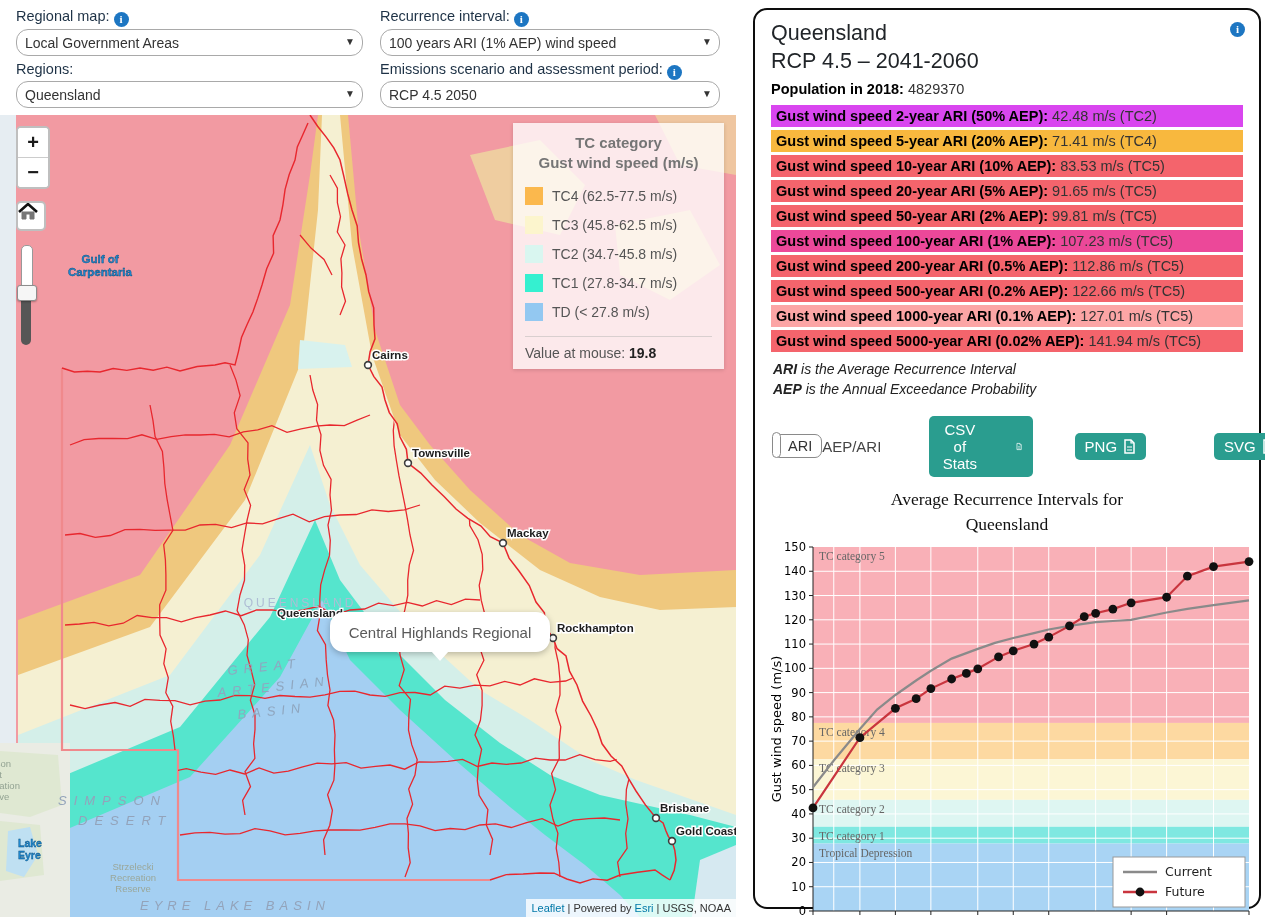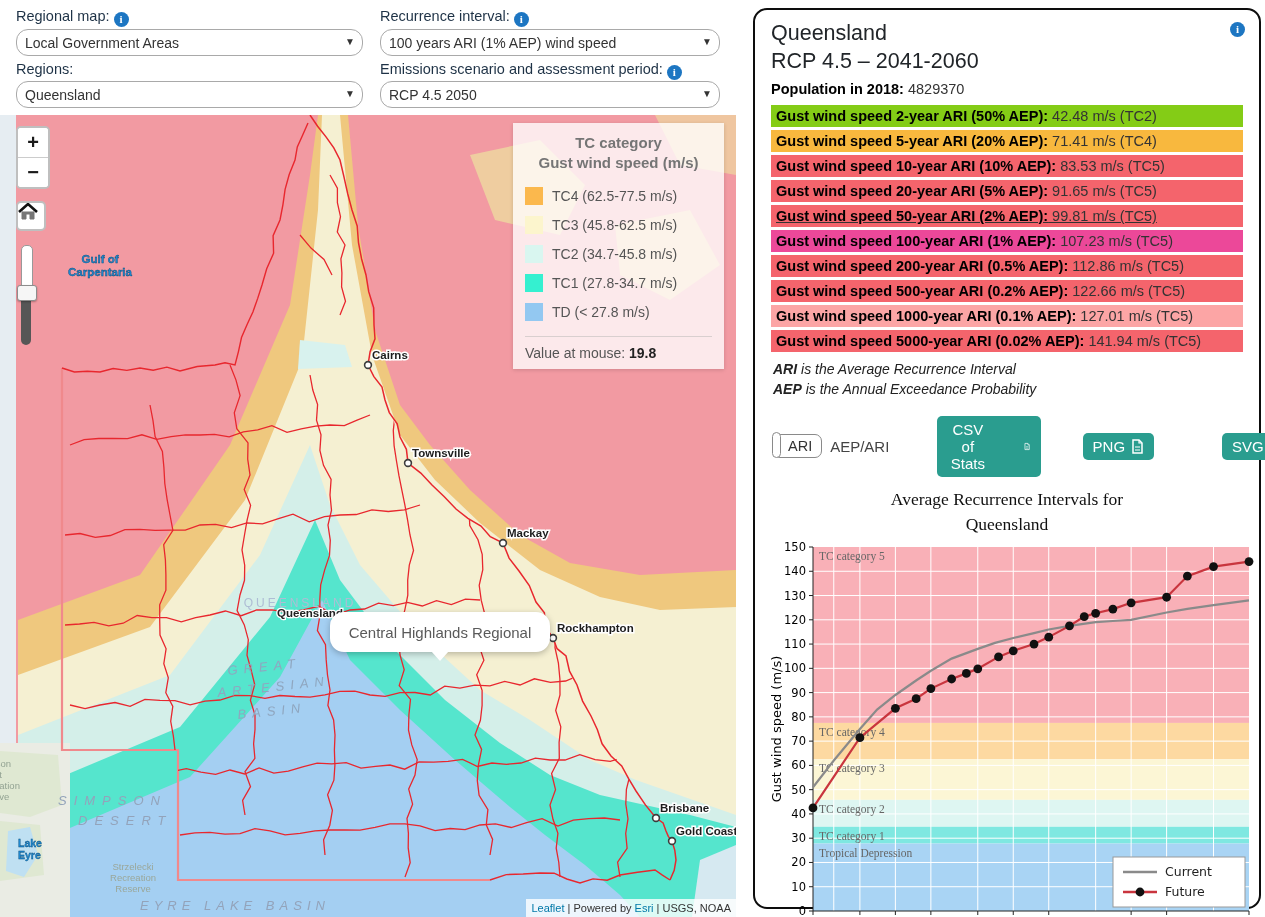--- a/index.html
+++ b/index.html
@@ -61,21 +61,21 @@
   .stat-row{font-size:14.5px;color:#333;padding:1px 5px;margin-bottom:3px;line-height:1.38;
       white-space:nowrap;}
   .stat-row b{color:#000;}
   .notes{font-size:14px;color:#222;font-style:italic;margin:7px 0 16px 2px;line-height:1.45;}
   .btn-row{display:flex;align-items:center;margin:2px 2px 10px 2px;}
   .toggle{position:relative;display:inline-flex;align-items:center;height:22px;border:1.5px solid #8a8a8a;
       border-radius:7px;background:#fff;padding:0 9px 0 14px;cursor:pointer;}
   .toggle .knob{position:absolute;left:-2px;top:-3px;width:9px;height:26px;background:#fff;
       border:1.5px solid #8a8a8a;border-radius:5px;box-sizing:border-box;}
   .toggle .tlabel{font-size:14.5px;color:#333;}
-  .toggle-side{font-size:15px;color:#444;margin-left:8px;}
+  .toggle-side{font-size:15px;color:#444;}
   .tealbtn{display:inline-flex;align-items:center;gap:6px;background:#2a9d8f;color:#fff;border:none;
       border-radius:5px;padding:5px 10px;font-size:15px;font-family:"Liberation Sans",sans-serif;cursor:pointer;}
   .chart-title{font-family:"Liberation Serif",serif;font-size:17.5px;color:#111;text-align:center;
       line-height:1.45;margin:8px 0 2px 0;}
   #chart-wrap{margin-top:2px;}
 </style>
 </head>
 <body>
 
 <div>
@@ -279,25 +279,25 @@
 <div id="panel">
   <span class="panel-info info-icon"></span>
   <div class="panel-title">
     <div>Queensland</div>
     <div>RCP 4.5 – 2041-2060</div>
   </div>
   <div class="pop-line">
     <b>Population in 2018: </b><span>4829370</span>
   </div>
   <div id="stats-list">
-      <div class="stat-row" style="background: #84cc16;"><b>Gust wind speed 2-year ARI (50% AEP):</b><span> 42.48 m/s (TC2)</span></div>
+      <div class="stat-row" style="background: #d946ef;"><b>Gust wind speed 2-year ARI (50% AEP):</b><span> 42.48 m/s (TC2)</span></div>
       <div class="stat-row" style="background: rgb(248, 184, 62);"><b>Gust wind speed 5-year ARI (20% AEP):</b><span> 71.41 m/s (TC4)</span></div>
       <div class="stat-row" style="background: rgb(244, 100, 108);"><b>Gust wind speed 10-year ARI (10% AEP):</b><span> 83.53 m/s (TC5)</span></div>
       <div class="stat-row" style="background: rgb(244, 100, 108);"><b>Gust wind speed 20-year ARI (5% AEP):</b><span> 91.65 m/s (TC5)</span></div>
-      <div class="stat-row" style="background: rgb(244, 100, 108); text-decoration: underline;"><b>Gust wind speed 50-year ARI (2% AEP):</b><span> 99.81 m/s (TC5)</span></div>
+      <div class="stat-row" style="background: rgb(244, 100, 108);"><b>Gust wind speed 50-year ARI (2% AEP):</b><span> 99.81 m/s (TC5)</span></div>
       <div class="stat-row" style="background: #ec4899;"><b>Gust wind speed 100-year ARI (1% AEP):</b><span> 107.23 m/s (TC5)</span></div>
       <div class="stat-row" style="background: rgb(244, 100, 108);"><b>Gust wind speed 200-year ARI (0.5% AEP):</b><span> 112.86 m/s (TC5)</span></div>
       <div class="stat-row" style="background: rgb(244, 100, 108);"><b>Gust wind speed 500-year ARI (0.2% AEP):</b><span> 122.66 m/s (TC5)</span></div>
       <div class="stat-row" style="background: #fca5a5;"><b>Gust wind speed 1000-year ARI (0.1% AEP):</b><span> 127.01 m/s (TC5)</span></div>
       <div class="stat-row" style="background: rgb(244, 100, 108);"><b>Gust wind speed 5000-year ARI (0.02% AEP):</b><span> 141.94 m/s (TC5)</span></div>
     </div>
   <div class="notes">
     <div><b>ARI</b><span> is the Average Recurrence Interval</span></div>
     <div><b>AEP</b><span> is the Annual Exceedance Probability</span></div>
   </div>

